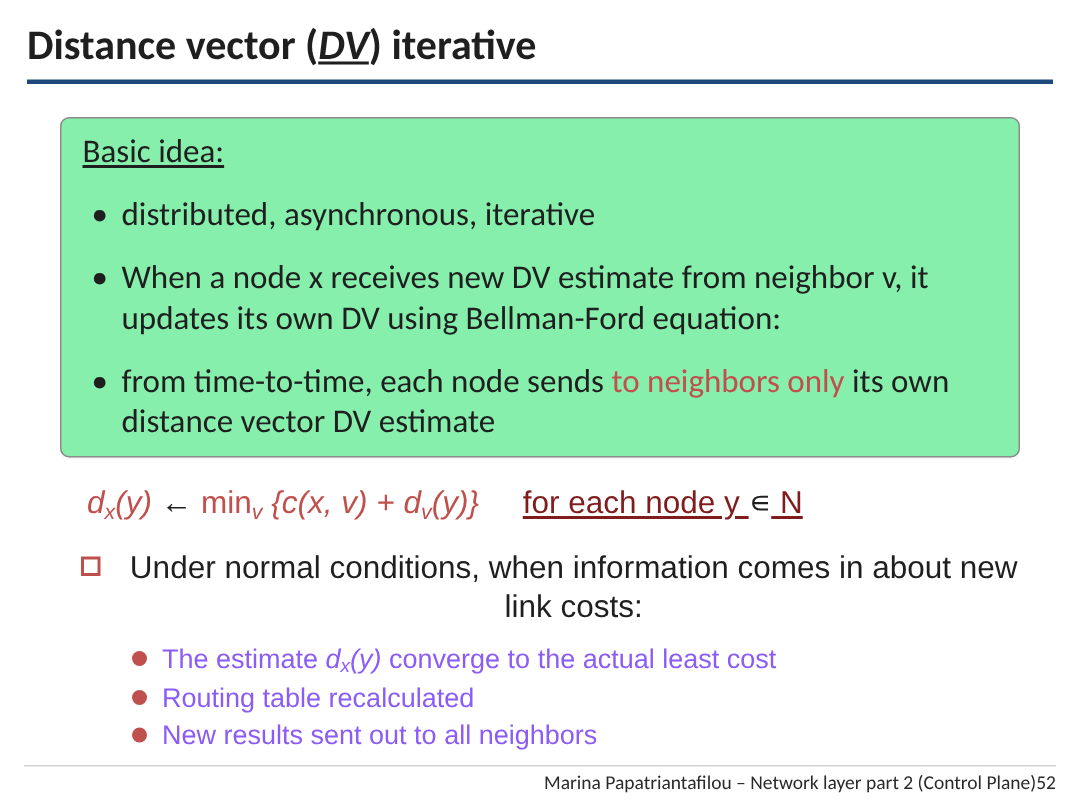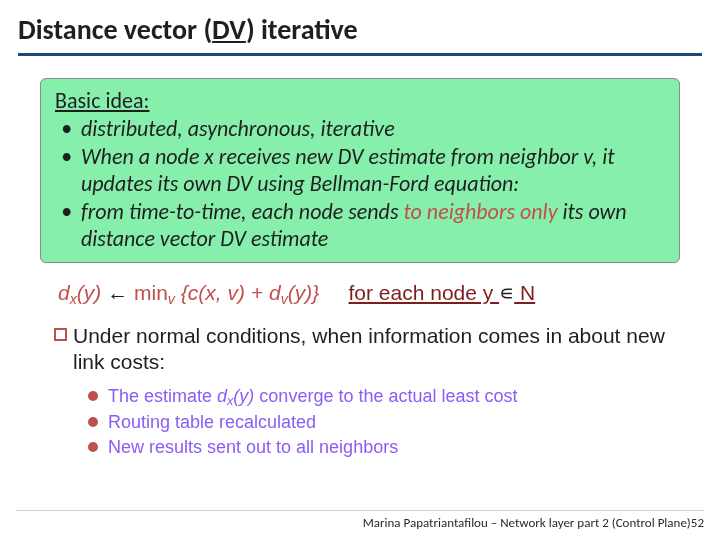--- a/index.html
+++ b/index.html
@@ -18,21 +18,21 @@
     position: relative;
   }
   .title {
     font-size: 28px;
     font-weight: 700;
     color: #1f1f1f;
     padding: 2px 0 6px 0;
     border-bottom: 3px solid #1f497d;
     margin-bottom: 22px;
   }
-  .title .dv { text-decoration: underline; }
+  .title .dv { text-decoration: underline; font-style: italic; }
   .box {
     margin: 0 22px 0 22px;
     border: 1px solid #8a8a8a;
     border-radius: 6px;
     background: #86efac;
     padding: 8px 14px 10px 14px;
     box-shadow: 0 1px 1px rgba(0,0,0,.05);
   }
   .basic-idea {
     font-size: 22px;
@@ -40,22 +40,21 @@
     text-decoration: underline;
     margin-bottom: 2px;
   }
   .box ul { list-style: none; }
   .box li {
     font-size: 22px;
     line-height: 1.2;
     color: #1f1f1f;
     position: relative;
     padding-left: 26px;
-    margin-top: 2px;
-    font-style: italic;
+    margin-top: 16px;
   }
   .box li::before {
     content: "•";
     position: absolute;
     left: 6px;
     top: 0;
     font-size: 22px;
   }
   .accent { color: #c0504d; }
   .eqn {
@@ -68,21 +67,22 @@
   .eqn .ital { font-style: italic; }
   .eqn .sub { font-size: 0.68em; font-style: italic; position: relative; top: 4px; }
   .eqn .arrow { color: #1f1f1f; }
   .eqn .isin { color: #1f1f1f; font-style: normal; }
   .outer {
     margin: 18px 20px 0 36px;
   }
   .outer-row {
     display: flex;
     align-items: flex-start;
-    gap: 6px;
+    gap: 16px;
+    text-align: center;
   }
   .outer-bullet {
     width: 13px; height: 13px;
     border: 2px solid #c0504d;
     margin-top: 5px;
     flex-shrink: 0;
   }
   .outer-text {
     font-size: 21px;
     font-family: Arial, sans-serif;

